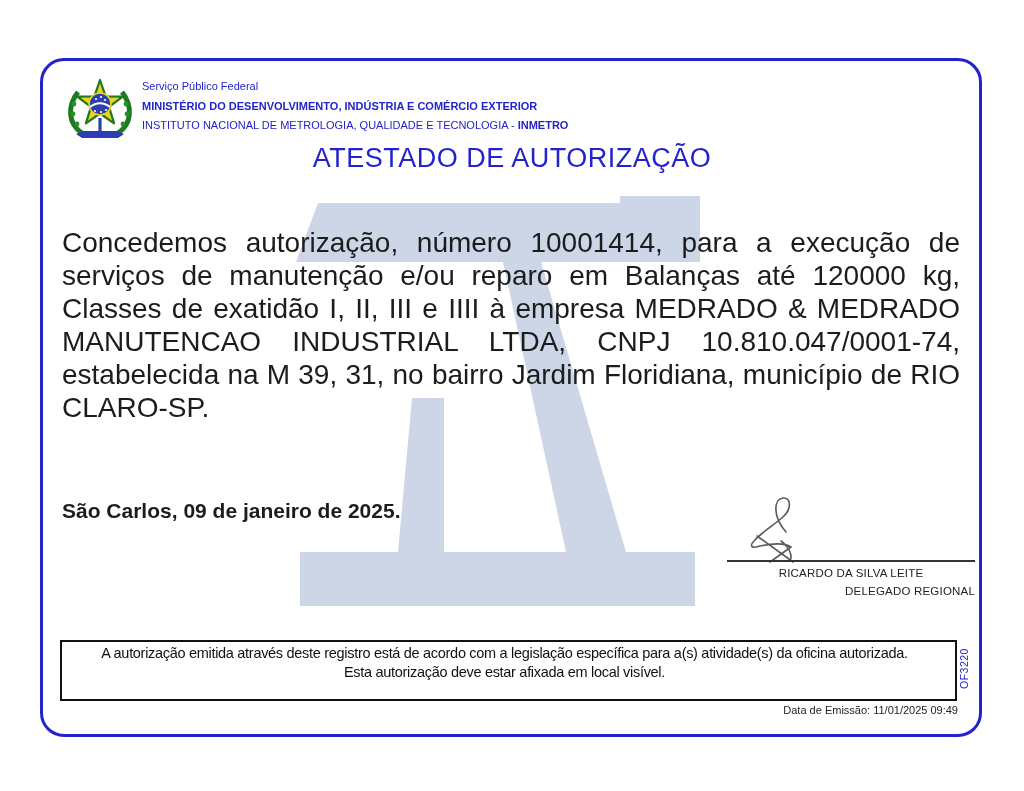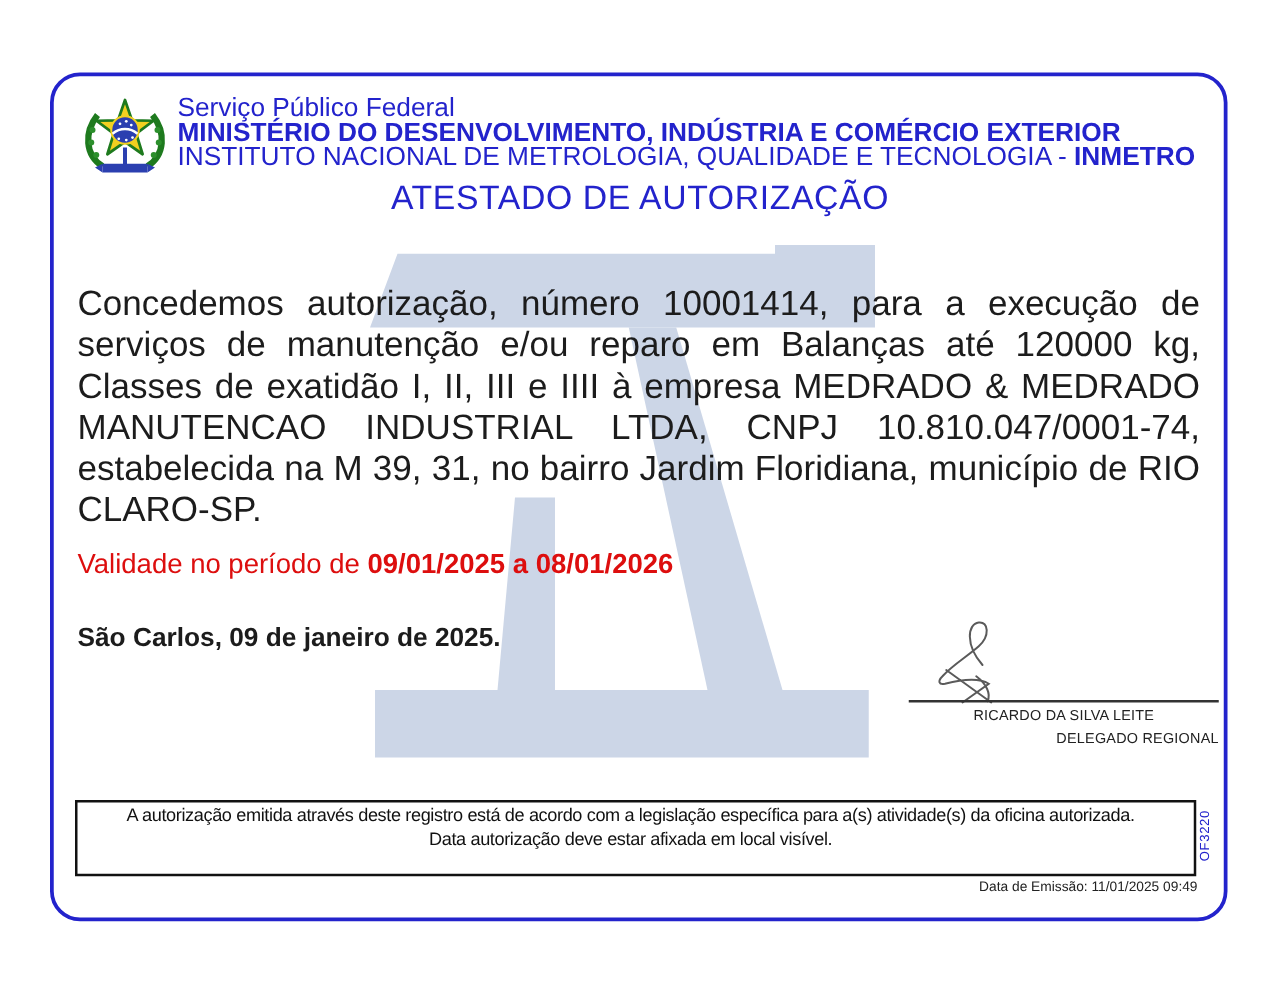--- a/index.html
+++ b/index.html
@@ -8,21 +8,21 @@
   .page {
     position:relative; width:1024px; height:791px; background:#fff; overflow:hidden;
   }
   .watermark { position:absolute; left:0; top:0; width:1024px; height:791px; }
   .watermark polygon { fill:var(--watermark); }
   .frame {
     position:absolute; left:40px; top:58px; width:942px; height:679px;
     border:3px solid var(--blue); border-radius:24px;
   }
   .coat { position:absolute; left:64px; top:74px; width:72px; height:68px; }
-  .agency { position:absolute; left:142px; top:77px; line-height:19.5px; color:var(--blue); font-size:21px; white-space:nowrap; }
+  .agency { position:absolute; left:142px; top:77px; line-height:19.5px; color:var(--blue); font-size:11px; white-space:nowrap; }
   .agency .l2 { font-weight:bold; }
   .title {
     position:absolute; left:42px; top:143px; width:940px; text-align:center;
     color:var(--blue); font-size:27px; font-weight:normal; letter-spacing:0.5px;
   }
   .body-par {
     position:absolute; left:62px; top:226px; width:898px;
     font-size:28px; line-height:33px; color:#1c1c1c; text-align:justify;
   }
   .validity {
@@ -92,33 +92,32 @@
   <div class="agency">
     <div class="l1">Serviço Público Federal</div>
     <div class="l2">MINISTÉRIO DO DESENVOLVIMENTO, INDÚSTRIA E COMÉRCIO EXTERIOR</div>
     <div class="l3"><span>INSTITUTO NACIONAL DE METROLOGIA, QUALIDADE E TECNOLOGIA - </span><b>INMETRO</b></div>
   </div>
 
   <h1 class="title">ATESTADO DE AUTORIZAÇÃO</h1>
 
   <p class="body-par">Concedemos autorização, número 10001414, para a execução de serviços de manutenção e/ou reparo em Balanças  até 120000 kg, Classes de exatidão I, II, III e IIII à empresa MEDRADO &amp; MEDRADO MANUTENCAO INDUSTRIAL LTDA, CNPJ 10.810.047/0001-74, estabelecida na  M 39, 31, no bairro Jardim Floridiana, município de RIO CLARO-SP.</p>
 
-  <p class="validity"><span>Validade no período de </span><b>09/01/2025 a 08/01/2026</b></p>
 
   <p class="place-date">São Carlos, 09 de janeiro de 2025.</p>
 
   <svg class="sig-scribble" viewBox="0 0 110 72" xmlns="http://www.w3.org/2000/svg">
     <path d="M 56 40 C 42 24 44 7 53 6 C 61 5 62 17 53 25 C 44 33 32 40 24 49 C 20 53 21 56 26 55 C 38 52 53 50 61 55 L 40 70 M 27 44 L 63 70 M 51 49 C 59 55 63 63 60 69" fill="none" stroke="#5a5a5a" stroke-width="1.6" stroke-linecap="round"></path>
   </svg>
   <div class="sig-line"></div>
   <div class="sig-name">RICARDO DA SILVA LEITE</div>
   <div class="sig-role">DELEGADO REGIONAL</div>
 
   <div class="footer-box">
     <p>A autorização emitida através deste registro está de acordo com a legislação específica para a(s) atividade(s) da oficina autorizada.</p>
-    <p>Data autorização deve estar afixada em local visível.</p>
+    <p>Esta autorização deve estar afixada em local visível.</p>
   </div>
 
   <div class="side-code">OF3220</div>
 
   <div class="emission">Data de Emissão: 11/01/2025 09:49</div>
 
 </div>
 
 </body></html>

